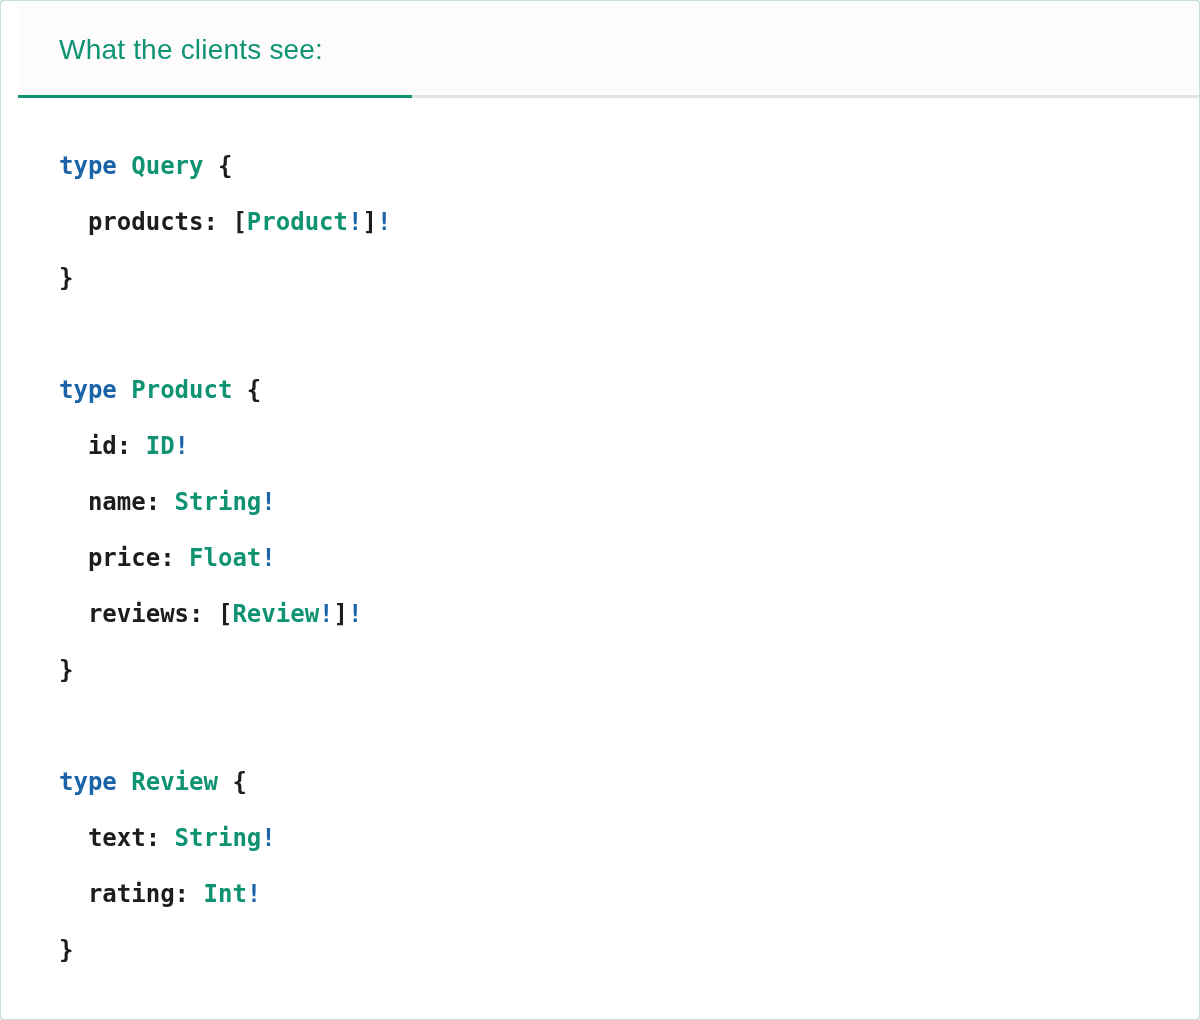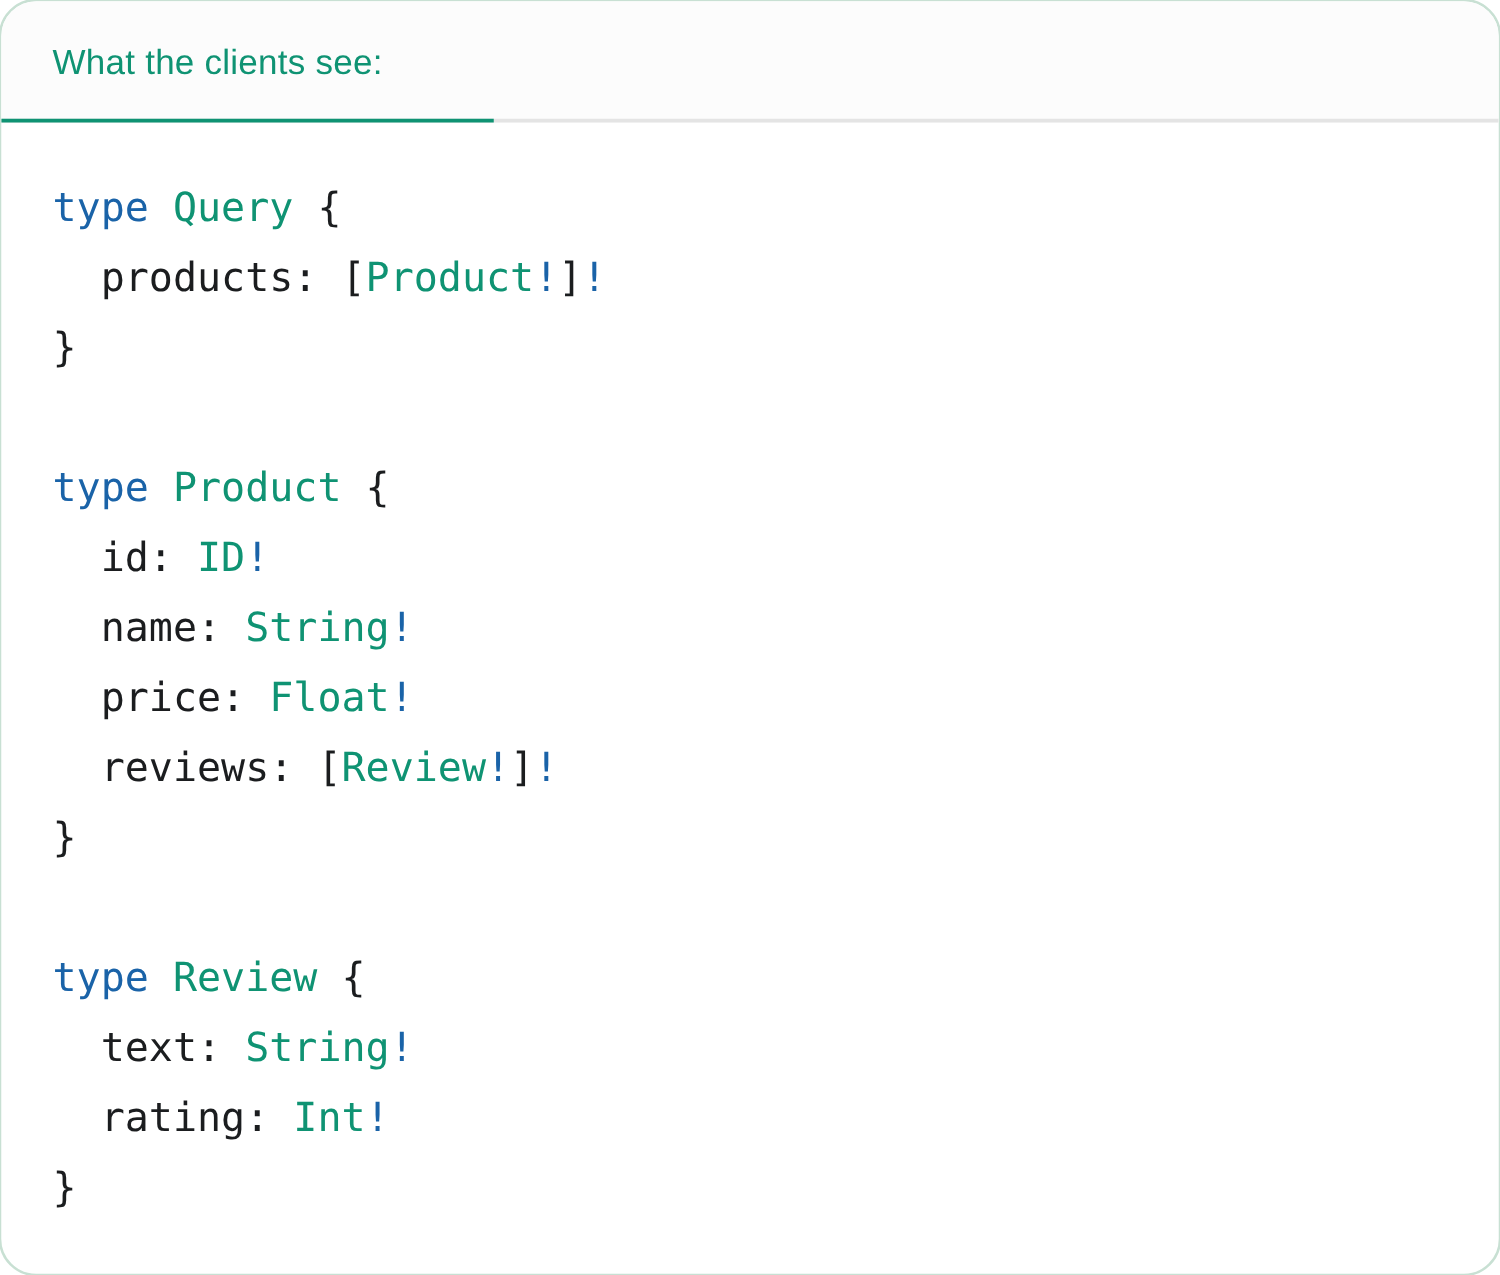--- a/index.html
+++ b/index.html
@@ -25,23 +25,24 @@
     height: 1020px;
     overflow: hidden;
   }
   .card {
     position: absolute;
     left: -1px;
     top: -1px;
     right: -1px;
     bottom: -1px;
     border: 2px solid var(--card-border);
-    border-radius: 30px;
+    border-radius: 6px;
     background: #ffffff;
     overflow: hidden;
+    padding-left: 17px;
   }
   .card-header {
     position: relative;
     height: 97px;
     background: var(--header-bg);
     display: flex;
     align-items: center;
   }
   .tab {
     position: relative;
@@ -69,22 +70,22 @@
     left: 0;
     bottom: 0;
     width: 394px;
     height: 3px;
     background: var(--accent-teal);
     z-index: 2;
   }
   .code-block {
     padding: 40px 20px 20px 41px;
     font-family: "DejaVu Sans Mono", monospace;
-    font-size: 32px;
-    font-weight: 400;
+    font-size: 24px;
+    font-weight: 700;
     line-height: 56px;
     white-space: pre;
     color: var(--text-dark);
   }
   .code-line { height: 56px; }
   .tok-keyword  { color: var(--keyword-blue); }
   .tok-typename { color: var(--accent-teal); }
   .tok-plain    { color: var(--text-dark); }
   .tok-nonnull  { color: var(--keyword-blue); }
 </style>

